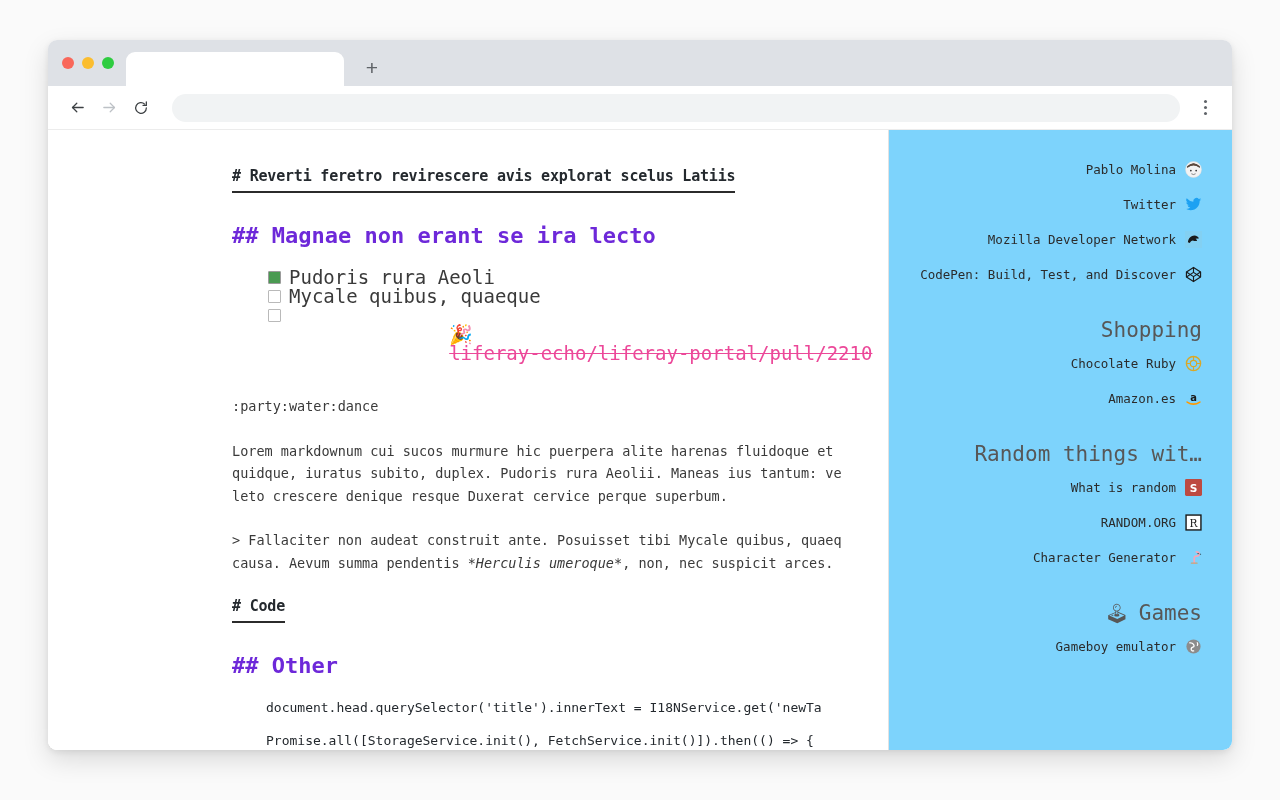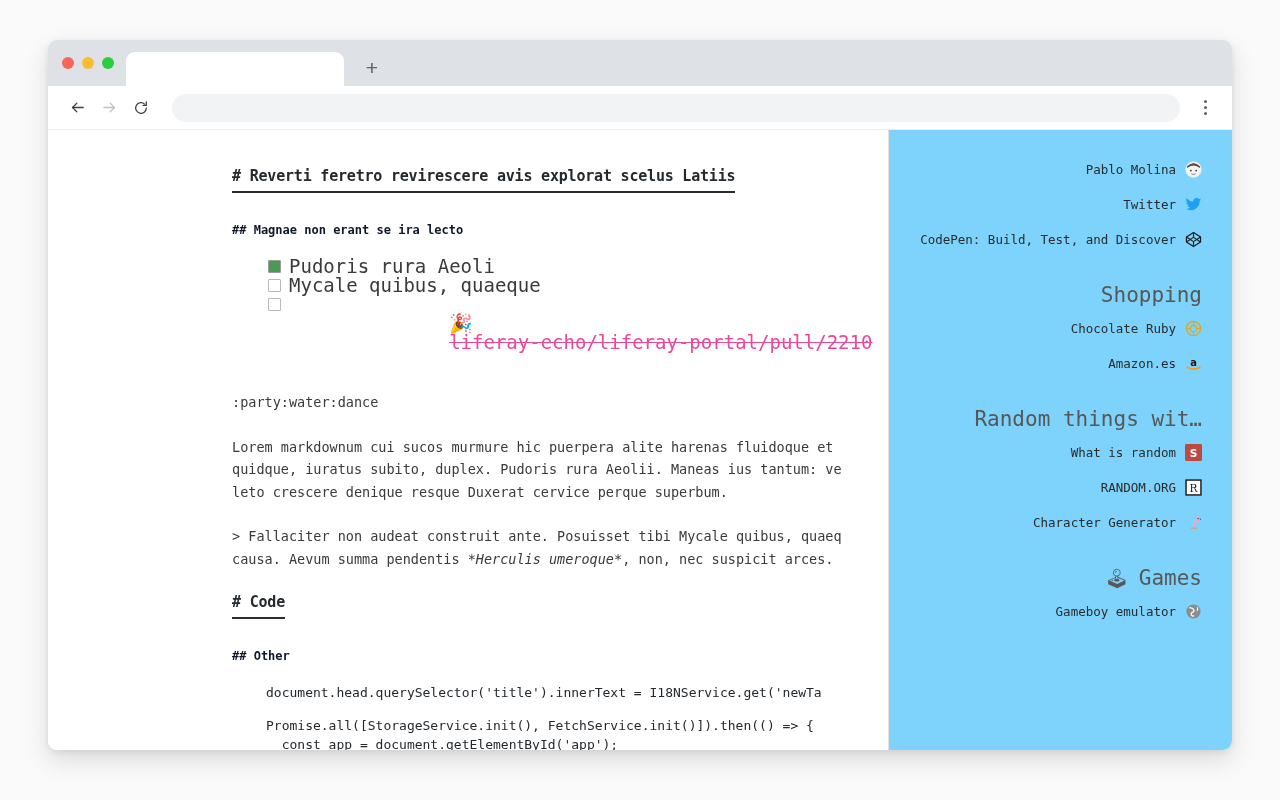--- a/index.html
+++ b/index.html
@@ -107,23 +107,23 @@
     font-weight: bold;
     color: #24292e;
     letter-spacing: -0.2px;
     border-bottom: 2.5px solid #2b2b2b;
     padding-bottom: 6px;
     display: inline-block;
     margin-bottom: 30px;
     text-align: center;
   }
   h2.md {
-    font-size: 12px;
+    font-size: 22px;
     font-weight: bold;
-    color: #0f172a;
+    color: #6d28d9;
     margin-bottom: 20px;
   }
 
   ul.tasklist { list-style: none; margin-bottom: 8px; }
   ul.tasklist li {
     display: flex; align-items: flex-start;
     font-size: 19px; line-height: 19px; color: #3a3a3a;
     margin-bottom: 0px;
     padding-left: 36px;
   }
@@ -145,21 +145,21 @@
   }
   .emoji { font-family: "DejaVu Sans", sans-serif; }
 
   p.md {
     font-size: 13.5px;
     line-height: 22.5px;
     color: #3a3a3a;
     margin-bottom: 22px;
     white-space: pre;
   }
-  p.md.spaced { margin-top: 20px; }
+  p.md.spaced { margin-top: 13px; }
   p.md em { font-style: italic; }
 
   pre.md {
     font-size: 13px;
     line-height: 19px;
     color: #24292e;
     white-space: pre;
     margin-left: 34px;
     margin-bottom: 14px;
   }
@@ -303,20 +303,27 @@
         </svg>
       </div>
 
       <div class="side-row">
         <span class="label">Twitter</span>
         <svg class="fav" viewBox="0 0 24 24">
           <path fill="#1da1f2" d="M23 4.9a9 9 0 0 1-2.6.7 4.5 4.5 0 0 0 2-2.5 9 9 0 0 1-2.9 1.1A4.5 4.5 0 0 0 11.7 8 12.8 12.8 0 0 1 2.4 3.3a4.5 4.5 0 0 0 1.4 6 4.4 4.4 0 0 1-2-.6 4.5 4.5 0 0 0 3.6 4.4 4.5 4.5 0 0 1-2 .1 4.5 4.5 0 0 0 4.2 3.1A9 9 0 0 1 1 18.1a12.7 12.7 0 0 0 6.9 2c8.3 0 12.8-6.9 12.8-12.8v-.6A9 9 0 0 0 23 4.9z"></path>
         </svg>
       </div>
 
+      <div class="side-row">
+        <span class="label">Mozilla Developer Network</span>
+        <svg class="fav" viewBox="0 0 24 24">
+          <rect width="24" height="24" fill="#83d0f2"></rect>
+          <path fill="#1a1a1a" d="M4 16 Q5 9 10 7 Q14 5.5 18 8 Q20 9.5 19 11 Q17 10 15 11 Q17 12 17 14 L13 14 Q11 13 9 14 Q7 15 7 17 Z"></path>
+        </svg>
+      </div>
 
       <div class="side-row">
         <span class="label">CodePen: Build, Test, and Discover</span>
         <svg class="fav" viewBox="0 0 24 24" fill="none" stroke="#1a1a1a" stroke-width="1.6" stroke-linejoin="round">
           <polygon points="12,2 22,8.5 22,15.5 12,22 2,15.5 2,8.5"></polygon>
           <polyline points="2,8.5 12,15 22,8.5"></polyline>
             <polyline points="2,15.5 12,9 22,15.5"></polyline>
           <line x1="12" y1="2" x2="12" y2="9"></line>
             <line x1="12" y1="15" x2="12" y2="22"></line>
         </svg>

